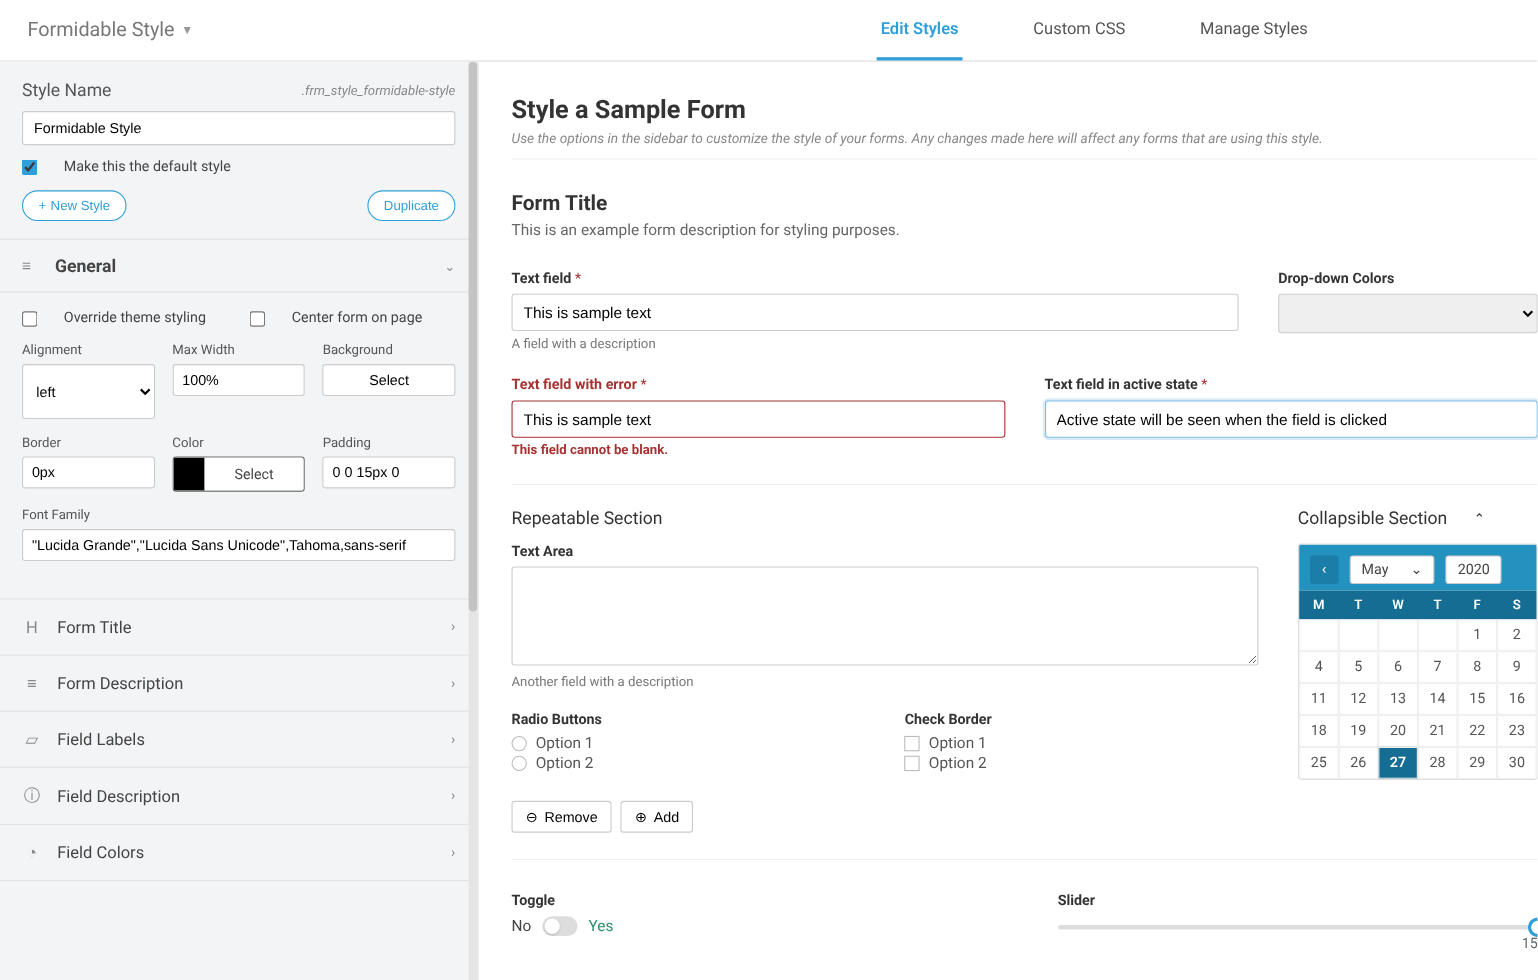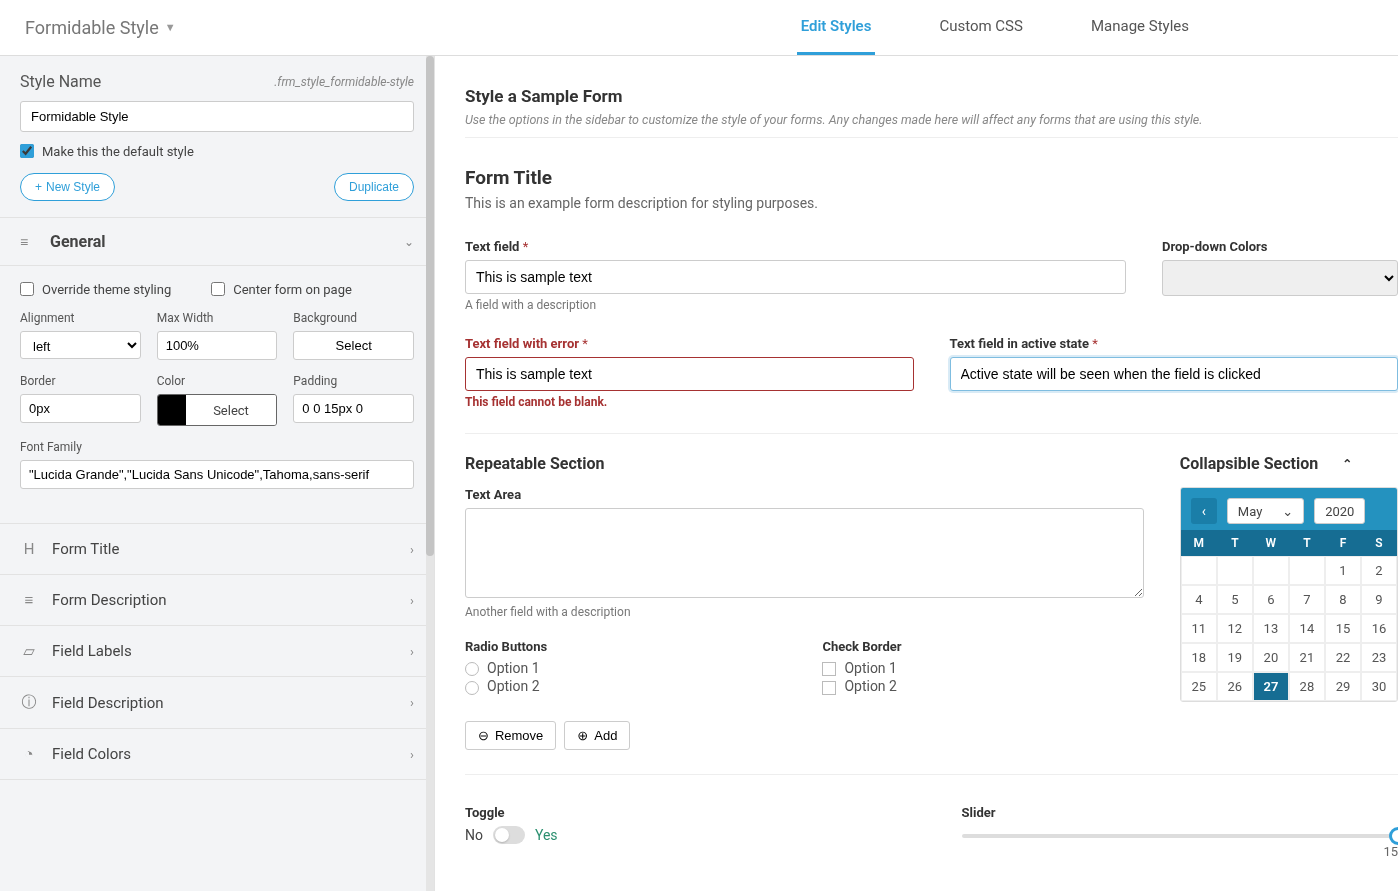--- a/index.html
+++ b/index.html
@@ -19,70 +19,70 @@
 
 .sidebar { width: 435px; background: #f3f4f6; border-right: 1px solid #e2e2e2; overflow-y: auto; position: relative; }
 .sidebar-scrollbar { position: absolute; right: 0; top: 0; width: 8px; height: 100%; background: #e5e5e5; }
 .sidebar-thumb { width: 8px; height: 500px; background: #c4c4c4; border-radius: 4px; }
 
 .sb-section { padding: 16px 20px; border-bottom: 1px solid #e2e2e2; }
 .sb-row { display: flex; justify-content: space-between; align-items: center; margin-bottom: 10px; font-size: 12px; }
 .sb-label-sm { font-size: 16px; color: #555; }
 .sb-class { font-style: italic; color: #888; font-size: 12px; }
 .sb-input { width: 100%; padding: 7px 10px; border: 1px solid #ccc; border-radius: 3px; font-size: 13px; background: #fff; }
-.sb-check-row { display: flex; gap: 8px; margin-top: 12px; font-size: 13px; color: #444; }
+.sb-check-row { display: flex; align-items: center; gap: 24px; margin-top: 12px; font-size: 13px; color: #444; }
 .sb-check-row input[type="checkbox"] { width: 14px; height: 14px; border: 1px solid #bbb; border-radius: 2px; accent-color: #2f9fd9; }
 .sb-btn-row { display: flex; justify-content: space-between; margin-top: 14px; }
 .sb-btn { border: 1px solid #2f9fd9; color: #2f9fd9; background: #fff; padding: 6px 14px; border-radius: 14px; font-size: 12px; cursor: pointer; display: flex; align-items: center; gap: 4px; }
 
 
 .panel-head { display: flex; align-items: center; gap: 12px; padding: 14px 20px; border-bottom: 1px solid #e2e2e2; cursor: pointer; }
 .panel-head .icon { color: #888; font-size: 14px; width: 18px; }
 .panel-head .title { font-size: 16px; color: #444; flex: 1; font-weight: bold; }
 .panel-head .chev { color: #888; font-size: 12px; }
 .panel-body { padding: 16px 20px 20px; border-bottom: 1px solid #e2e2e2; }
 .panel-body .row2 { display: flex; gap: 40px; margin-bottom: 14px; }
 .panel-body .row3 { display: flex; gap: 16px; margin-bottom: 14px; }
 .fld { flex: 1; }
 .fld label { display: block; font-size: 12px; color: #555; margin-bottom: 6px; }
 .fld .inp, .fld select { width: 100%; padding: 6px 8px; border: 1px solid #ccc; border-radius: 3px; font-size: 13px; background: #fff; }
-.fld select { height: 28px; }
+.fld select { height: 50px; }
 .color-combo { display: flex; border: 1px solid #666; border-radius: 3px; overflow: hidden; height: 32px; }
 .color-swatch { width: 28px; background: #000; }
 .color-btn { flex: 1; display: flex; align-items: center; justify-content: center; font-size: 13px; background: #fff; }
 .full-inp { width: 100%; }
 
 
 .cpanel { display: flex; align-items: center; gap: 14px; padding: 16px 20px; border-bottom: 1px solid #e2e2e2; cursor: pointer; }
 .cpanel .icon { color: #888; font-size: 15px; width: 18px; display: flex; justify-content: center; }
 .cpanel .title { font-size: 15px; color: #444; flex: 1; }
 .cpanel .chev { color: #888; font-size: 13px; }
 
 
 .main { flex: 1; padding: 30px 0 30px 30px; overflow: hidden; }
-.main h3 { font-size: 17px; font-weight: 700; color: #333; margin-bottom: 6px; }
+.main h3 { font-size: 23px; font-weight: 700; color: #333; margin-bottom: 6px; }
 .main .subtitle { font-style: italic; color: #888; font-size: 12.5px; margin-bottom: 28px; border-bottom: 1px solid #eee; padding-bottom: 10px; }
 
 .form-title { font-size: 19px; font-weight: 700; color: #333; margin-bottom: 6px; }
 .form-desc { font-size: 14px; color: #666; margin-bottom: 28px; }
 
 .form-row { display: flex; gap: 36px; margin-bottom: 24px; }
 .form-col { flex: 1; }
 .form-col.col-wide { flex: 1.4; }
 .flabel { display: block; font-size: 13px; font-weight: 700; color: #333; margin-bottom: 6px; }
 .flabel.err { color: #a63232; }
 .req { color: #a63232; font-weight: 400; }
 .finput { width: 100%; padding: 8px 10px; border: 1px solid #ccc; border-radius: 3px; font-size: 14px; }
 .finput.err { border-color: #a63232; }
 .finput.active { border-color: #7fbde0; box-shadow: 0 0 0 2px rgba(130,190,225,0.3); }
 .fdesc { font-size: 12px; color: #777; margin-top: 4px; }
 .ferr { font-size: 12px; color: #a63232; font-weight: 700; margin-top: 4px; }
 
 .hr { border-top: 1px solid #eee; margin: 24px 0 20px 0; }
-.section-title { font-size: 16px; font-weight: 700; color: #333; margin-bottom: 14px; }
+.section-title { font-size: 16px; font-weight: 400; color: #333; margin-bottom: 14px; }
 
 textarea.finput { height: 90px; resize: both; }
 
 .radio-group label, .check-group label { display: block; font-size: 14px; color: #555; margin-bottom: 2px; }
 .radio-group input, .check-group input { margin-right: 8px; }
 .check-group input[type="checkbox"] { appearance: none; width: 14px; height: 14px; border: 1px solid #bbb; vertical-align: middle; }
 .radio-group input[type="radio"] { appearance: none; width: 14px; height: 14px; border: 1px solid #bbb; border-radius: 50%; vertical-align: middle; }
 
 .btn-outline { border: 1px solid #ccc; background: #fff; padding: 6px 12px; border-radius: 3px; font-size: 13px; cursor: pointer; display: inline-flex; align-items: center; gap: 6px; }
 .btn-row { display: flex; gap: 8px; margin-top: 14px; }

